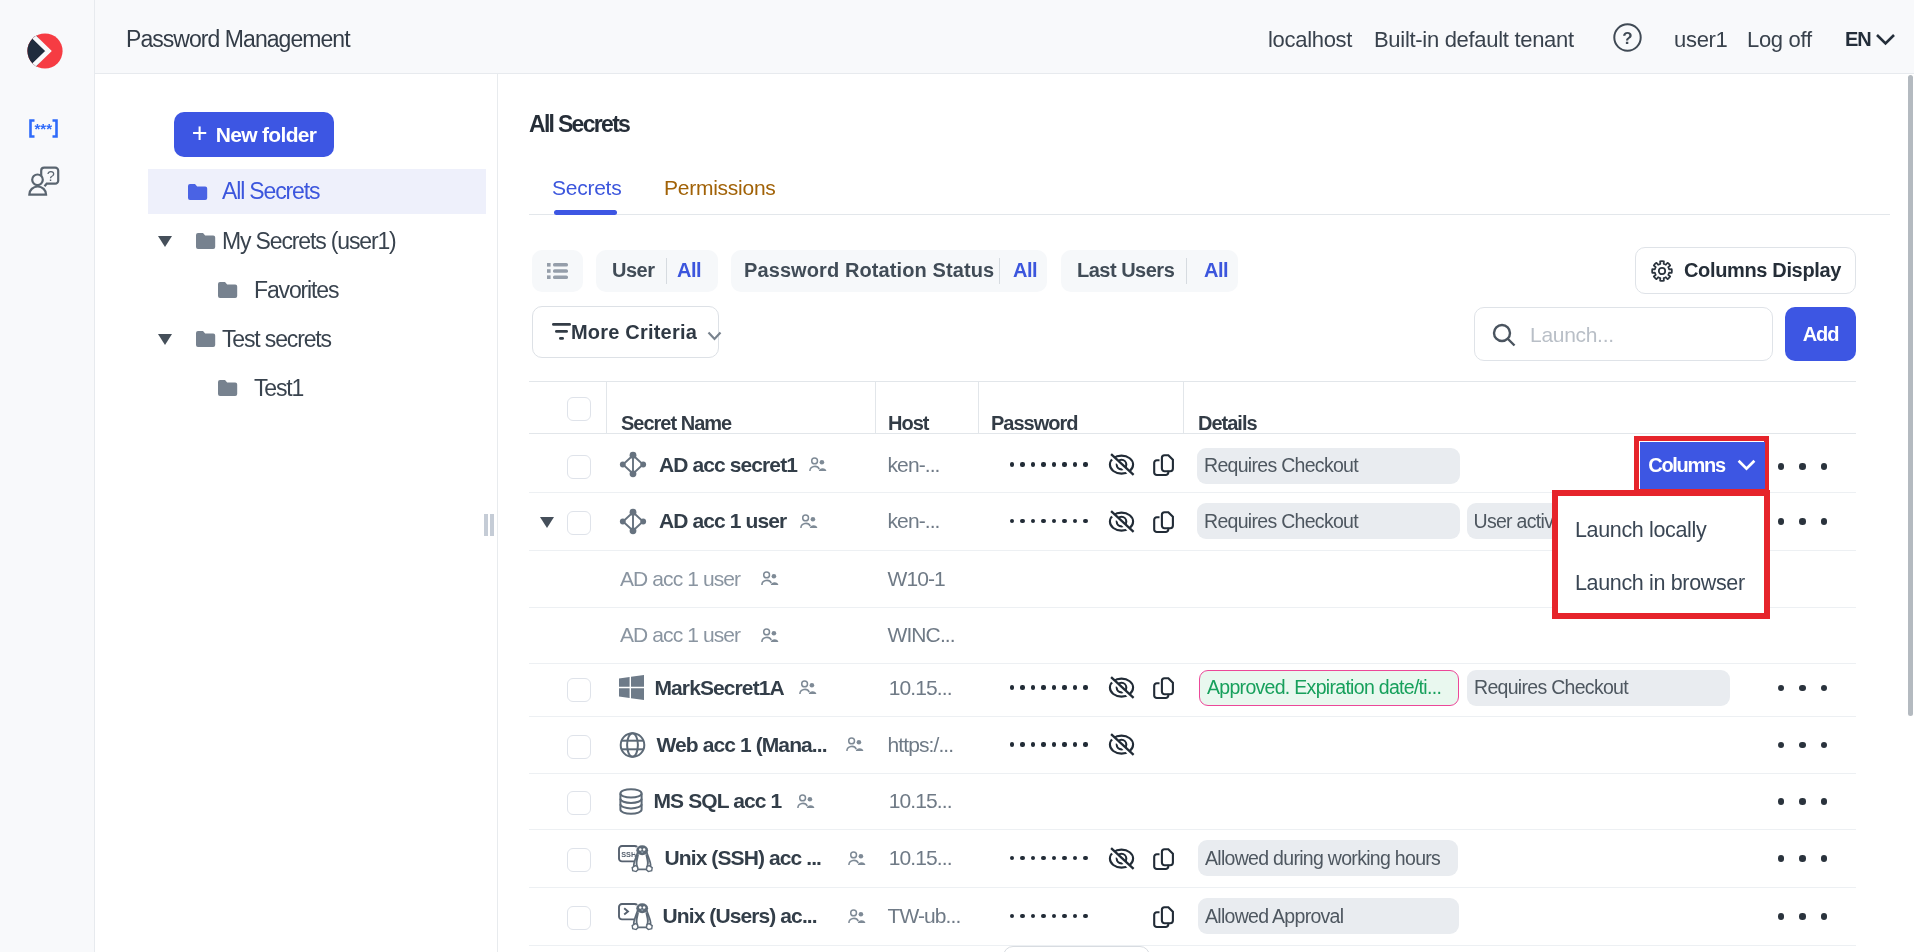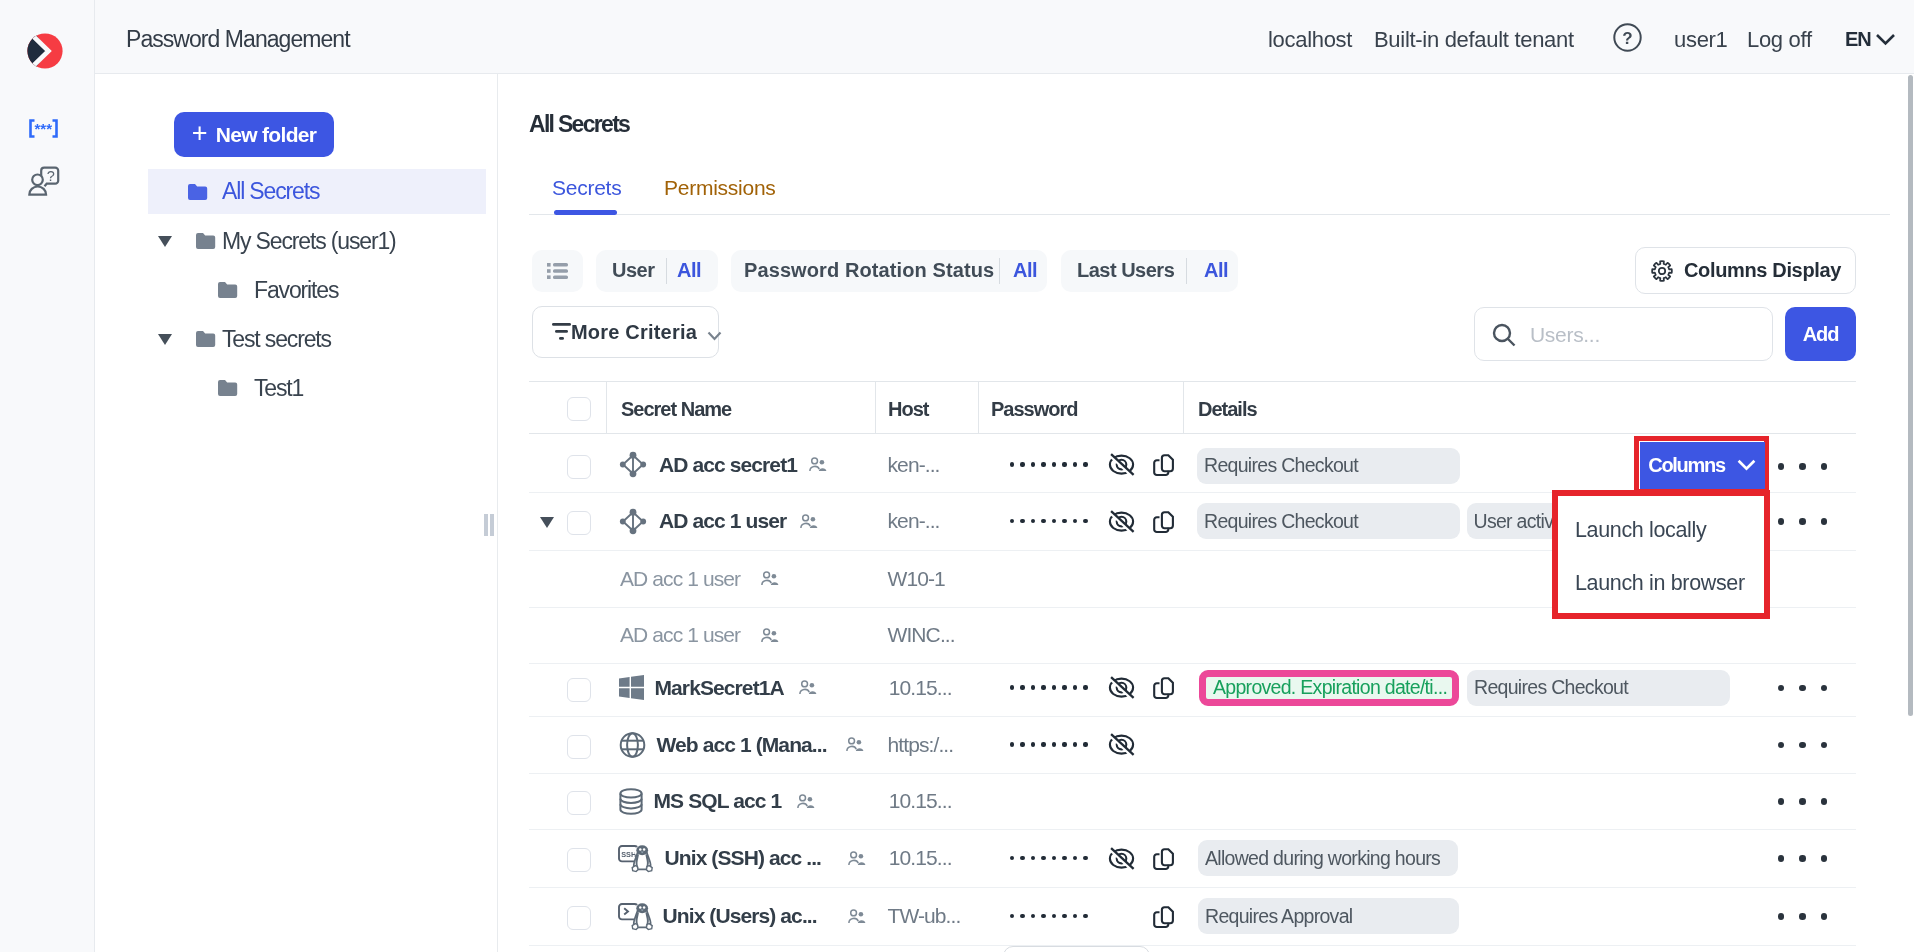--- a/index.html
+++ b/index.html
@@ -43,32 +43,32 @@
 #colsbtn { left:1635px; top:247px; width:221px; height:47px; border:1px solid #dfe3e8;
   border-radius:10px; background:#fff; }
 #searchbox { left:1474px; top:307px; width:299px; height:54px; border:1px solid #dfe3e8;
   border-radius:10px; background:#fff; }
 #addbtn { left:1785px; top:307px; width:71px; height:54px; background:#3d56e3; border-radius:10px;
   color:#fff; font-size:20px; font-weight:bold; letter-spacing:-1.1px;
   display:flex; align-items:center; justify-content:center; }
 
 .hl { position:absolute; height:1px; background:#edf0f3; left:529px; width:1327px; }
 .vl { position:absolute; width:1px; background:#e2e6ea; top:382px; height:52px; }
-.thc { position:absolute; top:398px; font-size:20px; font-weight:bold; letter-spacing:-1px; color:#333c46;}
+.thc { position:absolute; top:412px; font-size:20px; font-weight:bold; letter-spacing:-1px; color:#333c46;}
 .cb { position:absolute; width:24px; height:24px; transform:translateY(2px); border:1.5px solid #dfe3ea; border-radius:6px; background:#fff;}
 .name,.gname,.host{line-height:24px;}
 .name { position:absolute; font-size:21px; font-weight:bold; letter-spacing:-0.9px; color:#333e49; white-space:nowrap;}
 .gname { position:absolute; font-size:21px; letter-spacing:-0.9px; color:#8a95a1; white-space:nowrap;}
 .host { position:absolute; font-size:21px; letter-spacing:-0.9px; color:#6f7a86; white-space:nowrap;}
 .dots { position:absolute; display:flex; gap:6.3px; }
 .dots i { width:4.2px; height:4.2px; border-radius:50%; background:#212b36; }
 .chip { position:absolute; height:36px; background:#e9ecf0; border-radius:9px; font-size:19.5px;
   letter-spacing:-0.7px; color:#4e5760; display:flex; align-items:center; padding:0 14px 0 7px;
   white-space:nowrap; overflow:hidden;}
-.chip.green { background:#e9f8ef; border:7px solid #ec4899; color:#17a05c; }
+.chip.green { background:#e9f8ef; border:1px solid #ec4899; color:#17a05c; }
 .mdots { position:absolute; display:flex; gap:15px; }
 .mdots i { width:6.5px; height:6.5px; border-radius:50%; background:#2a333d; }
 
 #launchbox { left:1634px; top:436px; width:135px; height:58px; border:5px solid #e6242b; }
 #launchbtn { left:1639.5px; top:441.5px; width:125px; height:47px; background:#3d56e3;
   display:flex; align-items:center; justify-content:center; gap:12px; color:#fff;
   font-size:20px; font-weight:bold; letter-spacing:-1.3px; }
 #ddbox { left:1552px; top:490px; width:218px; height:129px; border:6px solid #e6242b; background:#fff; }
 .dditem { position:absolute; font-size:21.5px; letter-spacing:-0.35px; color:#3a4654; }
 
@@ -238,21 +238,21 @@
   </g>
  </svg>
  <span style="position:absolute;left:48px;top:11px;font-size:20px;font-weight:bold;letter-spacing:-0.35px;color:#252e38;">Columns Display</span>
 </div>
 
 <div class="abs" id="searchbox">
  <svg style="position:absolute;left:16px;top:14px;" width="26" height="26" viewBox="0 0 26 26">
   <circle cx="11" cy="11" r="8" fill="none" stroke="#4a545f" stroke-width="2.4"></circle>
   <line x1="17" y1="17" x2="23.5" y2="23.5" stroke="#4a545f" stroke-width="2.4"></line>
  </svg>
- <span style="position:absolute;left:55px;top:15px;font-size:21px;letter-spacing:-0.3px;color:#b9bfc7;">Users...</span>
+ <span style="position:absolute;left:55px;top:15px;font-size:21px;letter-spacing:-0.3px;color:#b9bfc7;">Launch...</span>
 </div>
 <div class="abs" id="addbtn">Add</div>
 
 <div class="hl" style="top:381px; background:#e2e6ea;"></div>
 <div class="hl" style="top:433px; background:#e2e6ea;"></div>
 <div class="vl" style="left:606px;"></div>
 <div class="vl" style="left:875px;"></div>
 <div class="vl" style="left:978px;"></div>
 <div class="vl" style="left:1183px;"></div>
 <div class="cb" style="left:567px; top:395px;"></div>
@@ -624,21 +624,21 @@
       <i></i>
       <i></i>
       <i></i>
     </div>
 <svg style="position:absolute;left:1153px;top:903.5px;" width="25" height="25" viewBox="0 0 25 25">
  <g fill="none" stroke="#212b36" stroke-width="2.1">
   <path d="M6.5,8.2 h-2.7 a2.6,2.6 0 0 0 -2.6,2.6 v9.6 a2.6,2.6 0 0 0 2.6,2.6 h8.9 a2.6,2.6 0 0 0 2.6,-2.6 v-1.6"></path>
   <path d="M15.3,3.2 L19.9,7.8 V16.6 A2.6 2.6 0 0 1 17.3,19.2 H11.5 A2.6 2.6 0 0 1 8.9,16.6 V5.8 A2.6 2.6 0 0 1 11.5,3.2 Z"></path>
  </g>
 </svg>
-<div class="chip" style="left:1198px; top:898px; width:261px;">Requires Approval</div>
+<div class="chip" style="left:1198px; top:898px; width:261px;">Allowed Approval</div>
 <div class="mdots" style="left:1777.5px; top:913px;">
       <i></i>
       <i></i>
       <i></i>
     </div>
 </div>
 
 <div class="abs" id="ddbox">
  <div class="dditem" style="left:17px; top:22px;">Launch locally</div>
  <div class="dditem" style="left:17px; top:75px;text-align:center;">Launch in browser</div>

